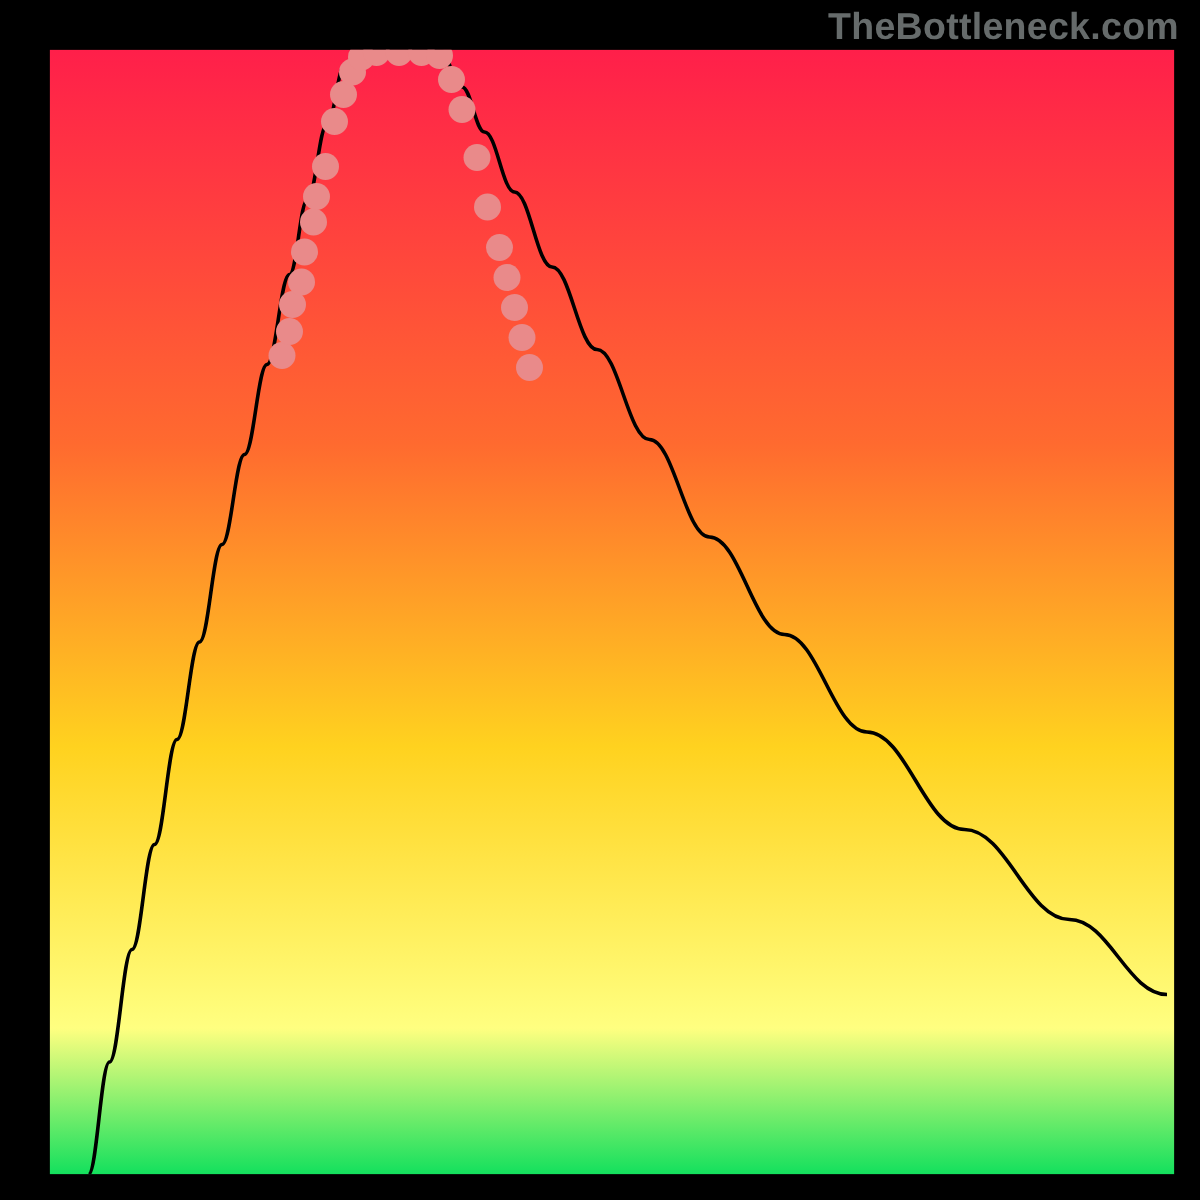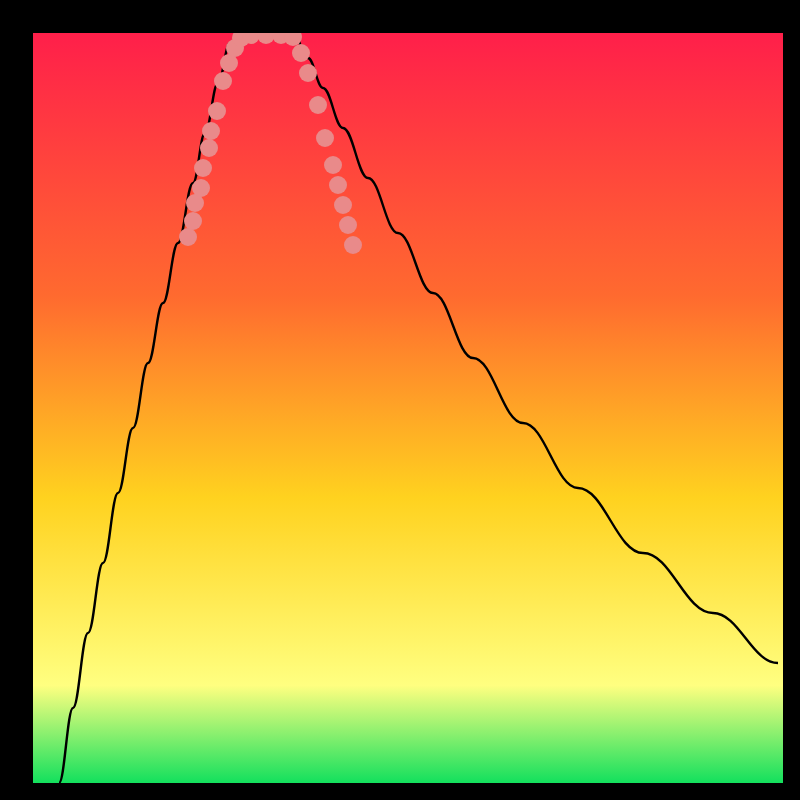--- a/index.html
+++ b/index.html
@@ -36,20 +36,21 @@
     font-weight: 600;
     letter-spacing: 0.2px;
     user-select: none;
   }
 </style>
 </head>
 <body>
 
 <div class="frame">
 
+  <div class="watermark">TheBottleneck.com</div>
 
   <div class="plot-area">
     <svg width="750" height="750" viewBox="0 0 750 750" xmlns="http://www.w3.org/2000/svg">
       <defs>
         <linearGradient id="bg-grad" x1="0" y1="0" x2="0" y2="1">
           <stop offset="0%" stop-color="#ff1f4a"></stop>
           <stop offset="35%" stop-color="#ff6a2f"></stop>
           <stop offset="62%" stop-color="#ffd21f"></stop>
           <stop offset="87%" stop-color="#ffff80"></stop>
           <stop offset="100%" stop-color="#13e05d"></stop>

